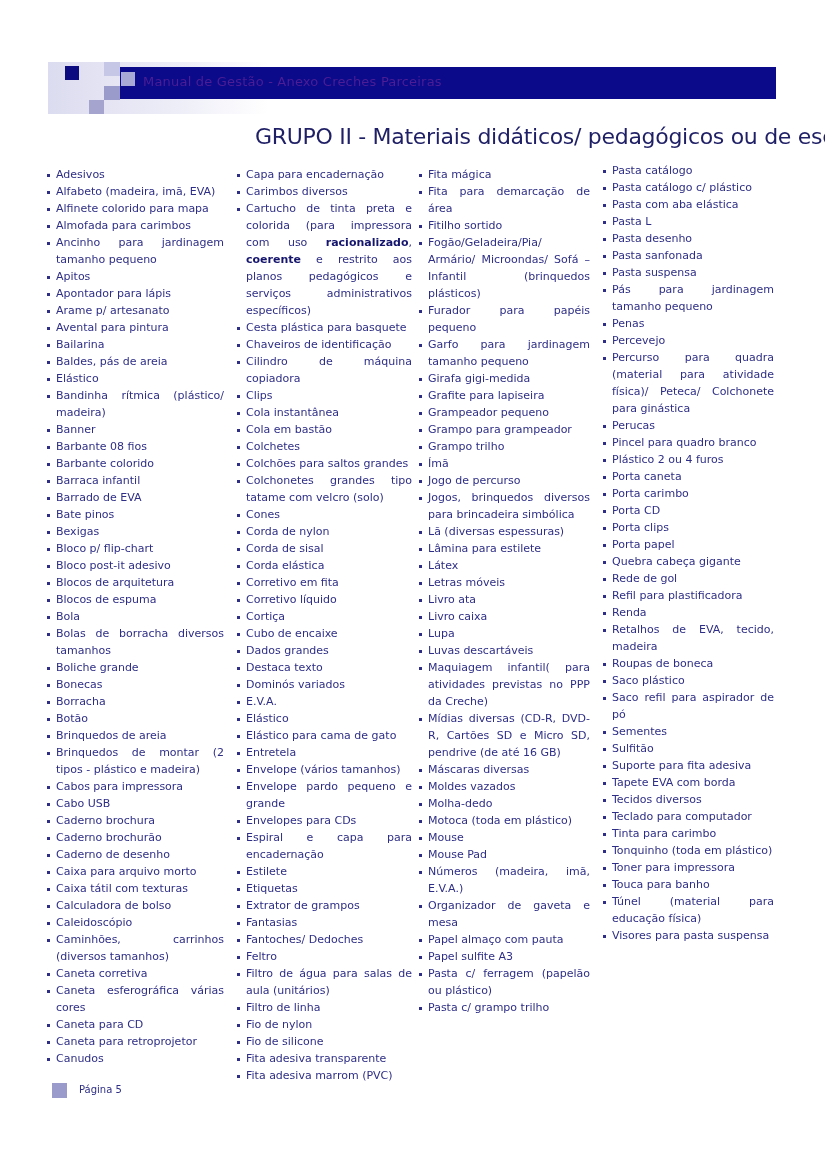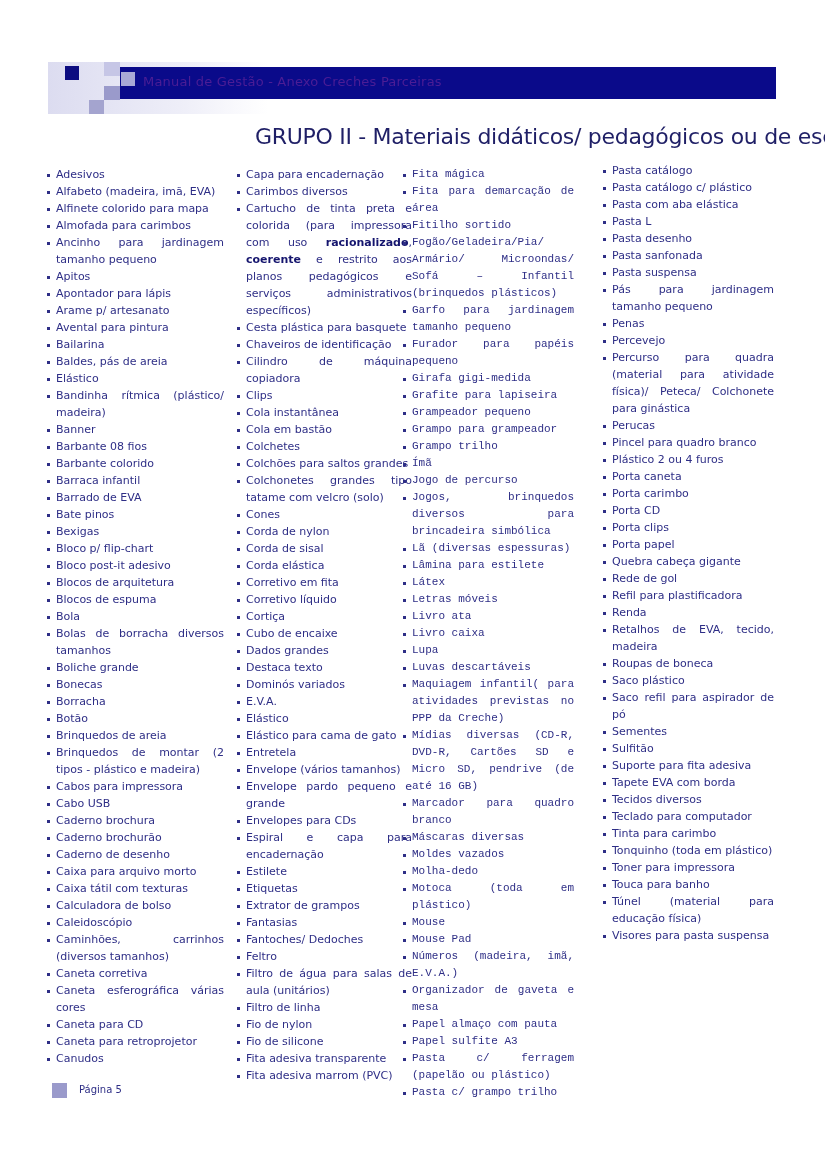--- a/index.html
+++ b/index.html
@@ -15,21 +15,21 @@
   .sq4 { left: 56px; top: 24px; width: 16px; height: 14px; background: #9a9acb; }
   .sq5 { left: 41px; top: 38px; width: 15px; height: 14px; background: #a4a4cf; }
   .header-bar { position: absolute; left: 72px; top: 5px; width: 656px; height: 32px; background: #0a0a8a; }
   .header-title { position: absolute; left: 95px; top: 12px; font-size: 13px; color: #4c1d95; letter-spacing: 0.2px;
                   font-family: "DejaVu Sans", sans-serif; }
   .group-title { position: absolute; left: 255px; top: 124px; font-size: 22px; color: #1f1f66;
                  font-family: "DejaVu Sans", sans-serif; white-space: nowrap; letter-spacing: -0.3px; }
   .col { position: absolute; top: 166px; width: 180px; }
   .col1 { left: 46px; width: 178px; }
   .col2 { left: 236px; width: 176px; }
-  .col3 { left: 402px; width: 172px; font-family: Liberation Mono, monospace; }
+  .col3 { left: 418px; width: 172px; }
   .col4 { left: 602px; width: 172px; top: 162px; }
   ul { list-style: none; margin: 0; padding: 0; }
   li { position: relative; padding-left: 10px; font-size: 11px; line-height: 17px; color: #2e2e86;
        text-align: justify; }
   li::before { content: ""; position: absolute; left: 1px; top: 8px; width: 3px; height: 3px; background: #2e2e86; }
   li b { color: #15156e; }
   .footer { position: absolute; left: 52px; top: 1083px; }
   .footer-sq { position: absolute; left: 0; top: 0; width: 15px; height: 15px; background: #9a9acb; }
   .footer-page { position: absolute; left: 27px; top: 1px; font-size: 10px; color: #2e2e86; white-space: nowrap; }
 </style>
@@ -146,41 +146,40 @@
       <li>Fita adesiva transparente</li>
       <li>Fita adesiva marrom (PVC)</li>
     </ul>
 </div>
 <div class="col col3">
   <ul id="list2">
       <li>Fita mágica</li>
       <li>Fita para demarcação de área</li>
       <li>Fitilho sortido</li>
       <li>Fogão/Geladeira/Pia/ Armário/ Microondas/ Sofá – Infantil (brinquedos plásticos)</li>
+      <li>Furador para papéis pequeno</li>
       <li>Garfo para jardinagem tamanho pequeno</li>
-      <li>Furador para papéis pequeno</li>
       <li>Girafa gigi-medida</li>
       <li>Grafite para lapiseira</li>
       <li>Grampeador pequeno</li>
       <li>Grampo para grampeador</li>
       <li>Grampo trilho</li>
       <li>Ímã</li>
       <li>Jogo de percurso</li>
       <li>Jogos, brinquedos diversos para brincadeira simbólica</li>
       <li>Lã (diversas espessuras)</li>
       <li>Lâmina para estilete</li>
       <li>Látex</li>
       <li>Letras móveis</li>
       <li>Livro ata</li>
       <li>Livro caixa</li>
       <li>Lupa</li>
       <li>Luvas descartáveis</li>
       <li>Maquiagem infantil( para atividades previstas no PPP da Creche)</li>
       <li>Mídias diversas (CD-R, DVD-R, Cartões SD e Micro SD, pendrive (de até 16 GB)</li>
-      <li>Marcador para quadro branco</li>
       <li>Máscaras diversas</li>
       <li>Moldes vazados</li>
       <li>Molha-dedo</li>
       <li>Motoca (toda em plástico)</li>
       <li>Mouse</li>
       <li>Mouse Pad</li>
       <li>Números (madeira, imã, E.V.A.)</li>
       <li>Organizador de gaveta e mesa</li>
       <li>Papel almaço com pauta</li>
       <li>Papel sulfite A3</li>

